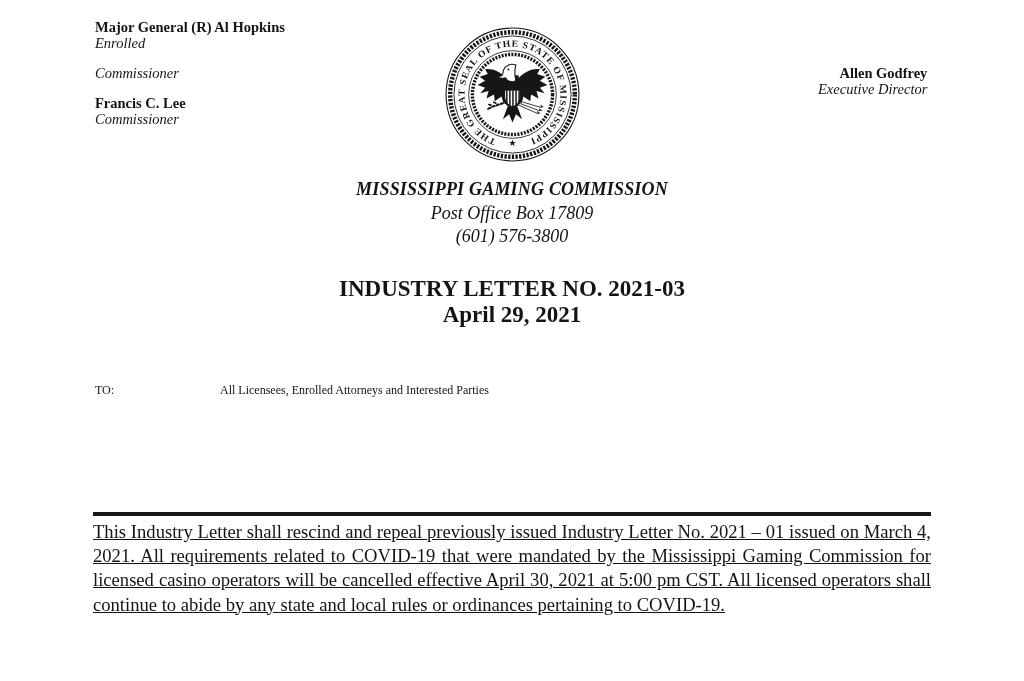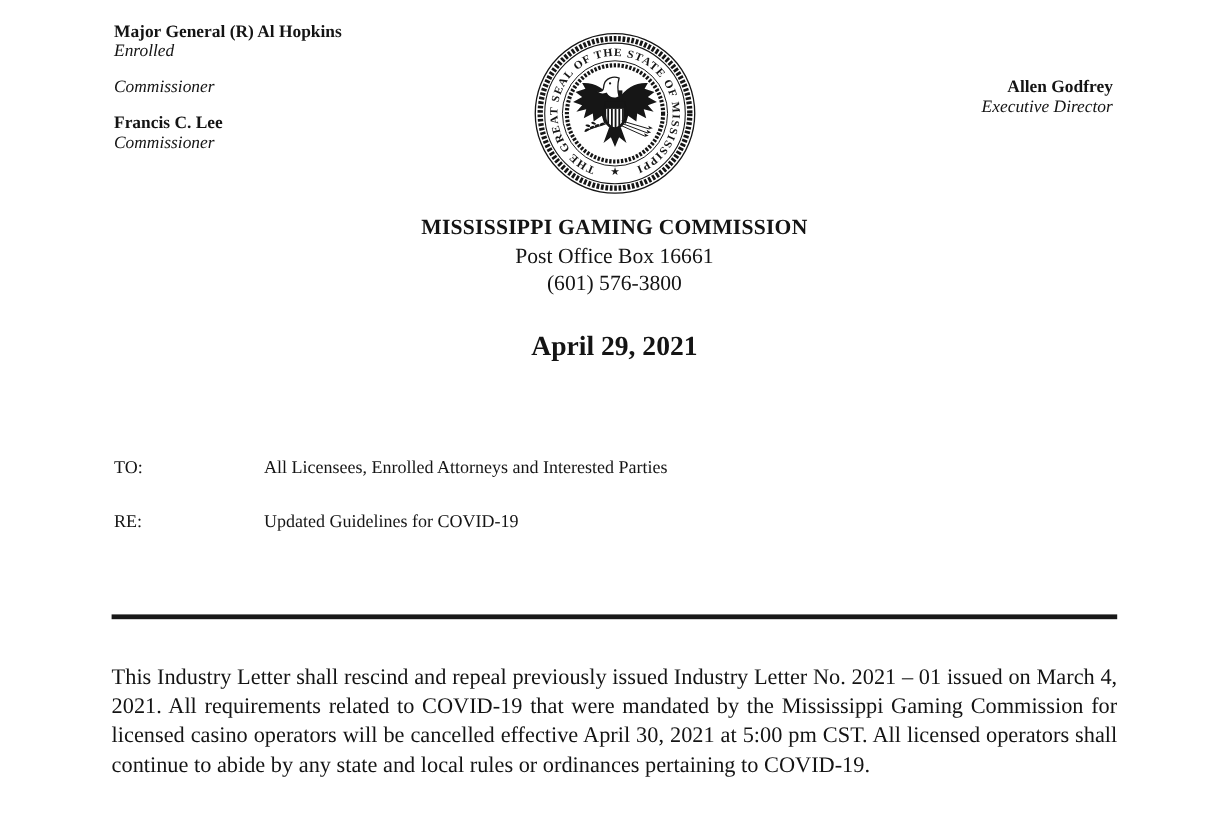--- a/index.html
+++ b/index.html
@@ -59,20 +59,21 @@
 
   
   .letterhead {
     position: absolute;
     left: 0;
     right: 0;
     top: 178px;
     text-align: center;
     font-size: 18px;
     line-height: 23.5px;
+    font-style: italic;
   }
   .letterhead .org {
     font-weight: bold;
     letter-spacing: 0.2px;
   }
 
   
   .title-block {
     position: absolute;
     left: 0;
@@ -83,21 +84,21 @@
     font-size: 23px;
     line-height: 25.5px;
   }
 
   
   .fields {
     position: absolute;
     left: 95px;
     top: 378px;
     width: 760px;
-    font-size: 15px;
+    font-size: 12px;
   }
   .field-row {
     display: flex;
     margin-bottom: 21px;
     line-height: 24px;
   }
   .field-label {
     width: 125px;
     flex: 0 0 125px;
   }
@@ -113,26 +114,27 @@
     top: 512px;
     width: 838px;
     height: 4px;
     background: #181818;
   }
 
   
   .body-text {
     position: absolute;
     left: 93px;
-    top: 553px;
+    top: 520px;
     width: 838px;
     margin: 0;
     font-size: 18.6px;
     line-height: 24.2px;
     text-align: justify;
+    text-decoration: underline;
   }
 </style>
 </head>
 <body>
 
 <div class="page">
 
   <div class="officials-left">
     <div class="official">
       <div class="official-name">Major General (R) Al Hopkins</div>
@@ -217,36 +219,33 @@
           <path d="M142,119 l-1.5,-4 l5.5,3.2 z" stroke="none"></path>
           <path d="M140,124 l-1.5,-4 l5.5,3.2 z" stroke="none"></path>
           <path d="M137,128 l-1.5,-4 l5.5,3.2 z" stroke="none"></path>
         </g>
       </g>
     </svg>
   </div>
 
   <div class="letterhead">
     <div class="org">MISSISSIPPI GAMING COMMISSION</div>
-    <div>Post Office Box 16661</div>
+    <div>Post Office Box 17809</div>
     <div>(601) 576-3800</div>
   </div>
 
   <div class="title-block">
+    <div>INDUSTRY LETTER NO. 2021-03</div>
     <div>April 29, 2021</div>
   </div>
 
   <div class="fields">
     <div class="field-row">
       <div class="field-label">TO:</div>
       <div class="field-value">All Licensees, Enrolled Attorneys and Interested Parties</div>
     </div>
-    <div class="field-row">
-      <div class="field-label">RE:</div>
-      <div class="field-value">Updated Guidelines for COVID-19</div>
-    </div>
   </div>
 
   <div class="rule"></div>
 
   <p class="body-text">This Industry Letter shall rescind and repeal previously issued Industry Letter No. 2021 – 01 issued on March 4, 2021.  All requirements related to COVID-19 that were mandated by the Mississippi Gaming Commission for licensed casino operators will be cancelled effective April 30, 2021 at 5:00 pm CST.  All licensed operators shall continue to abide by any state and local rules or ordinances pertaining to COVID-19.</p>
 
 </div>
 
 </body></html>

